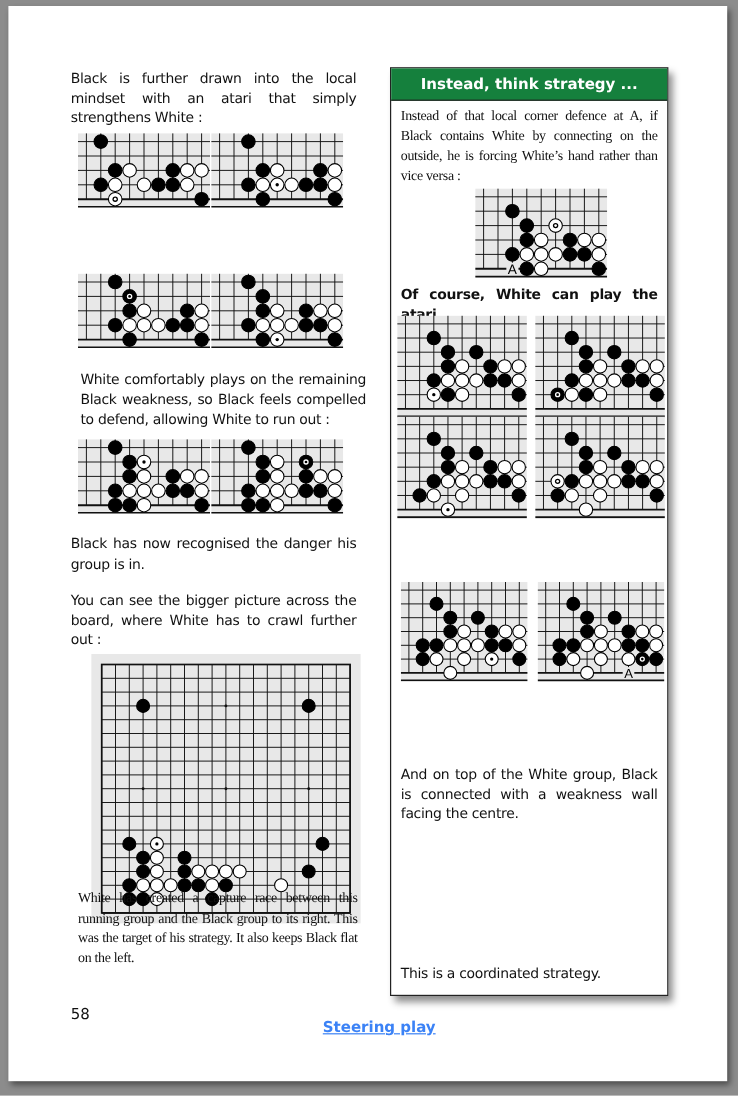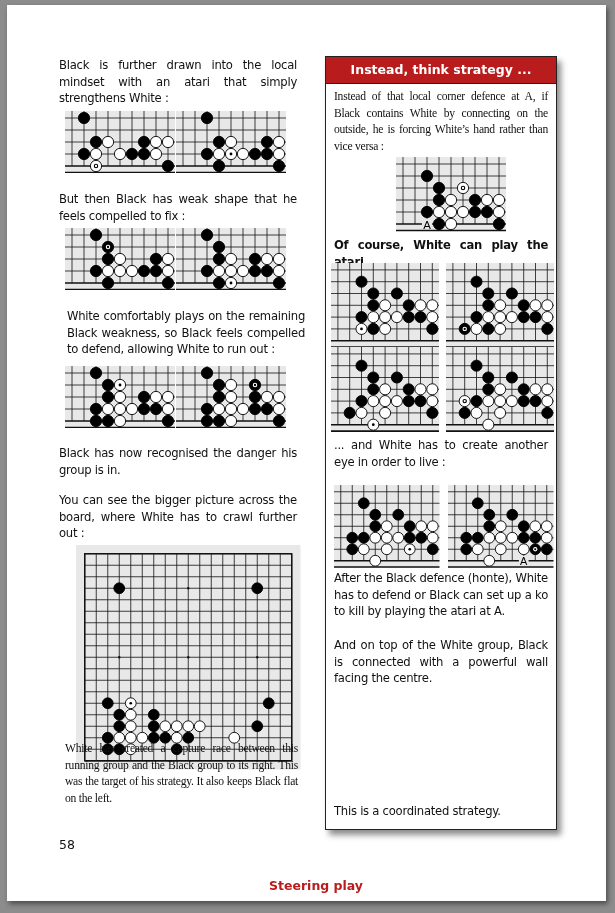--- a/index.html
+++ b/index.html
@@ -18,25 +18,25 @@
   }
   .board { position: absolute; }
   .board svg { display: block; }
   .sidebar {
     position: absolute; left: 318px; top: 51px; width: 230px; height: 772px;
     background: #fff; border: 1.5px solid #222;
     box-shadow: 4px 5px 6px rgba(0,0,0,0.45);
   }
   .sidebar-title {
     position: absolute; left: 0; top: 0; right: 0; height: 26px;
-    background: #b91c1c; color: #fff; font-weight: bold; font-size: 12.5px;
+    background: #15803d; color: #fff; font-weight: bold; font-size: 12.5px;
     line-height: 26px; text-align: center; border-bottom: 1.5px solid #222;
   }
   .footer-num { position: absolute; left: 52px; top: 832px; font-size: 12.5px; color: #111; }
-  .footer-title { position: absolute; left: 262px; top: 873px; font-size: 12.5px; font-weight: bold; color: #b91c1c; }
+  .footer-title { position: absolute; left: 262px; top: 843px; font-size: 12.5px; font-weight: bold; color: #3b82f6; text-decoration: underline; }
 </style>
 </head>
 <body>
 
 <div class="page">
 
   <div class="para" style="left:52px;top:52px;width:238px;">Black is further drawn into the local mindset with an atari that simply strengthens White :</div>
   <div class="board" style="left:58px;top:106px;">
       <svg width="110" height="62">
         <rect x="0" y="0" width="110" height="62" fill="#e8e8e8"></rect>
@@ -102,21 +102,20 @@
         <circle cx="55" cy="43" r="1.41" fill="#000"></circle>
         <circle cx="67" cy="43" r="5.64" fill="#ffffff" stroke="#000" stroke-width="0.9"></circle>
         <circle cx="79" cy="43" r="5.64" fill="#000000" stroke="#000" stroke-width="0.9"></circle>
         <circle cx="91" cy="43" r="5.64" fill="#000000" stroke="#000" stroke-width="0.9"></circle>
         <circle cx="103" cy="43" r="5.64" fill="#ffffff" stroke="#000" stroke-width="0.9"></circle>
         <circle cx="43" cy="55" r="5.64" fill="#000000" stroke="#000" stroke-width="0.9"></circle>
         <circle cx="103" cy="55" r="5.64" fill="#000000" stroke="#000" stroke-width="0.9"></circle>
       </svg>
     </div>
 
-  <div class="para" style="left:52px;top:186px;width:238px;">But then Black has weak shape that he feels compelled to fix :</div>
   <div class="board" style="left:58px;top:223px;">
       <svg width="110" height="62">
         <rect x="0" y="0" width="110" height="62" fill="#e8e8e8"></rect>
         <line x1="7" y1="0" x2="7" y2="55" stroke="#111" stroke-width="0.8"></line>
         <line x1="19" y1="0" x2="19" y2="55" stroke="#111" stroke-width="0.8"></line>
         <line x1="31" y1="0" x2="31" y2="55" stroke="#111" stroke-width="0.8"></line>
         <line x1="43" y1="0" x2="43" y2="55" stroke="#111" stroke-width="0.8"></line>
         <line x1="55" y1="0" x2="55" y2="55" stroke="#111" stroke-width="0.8"></line>
         <line x1="67" y1="0" x2="67" y2="55" stroke="#111" stroke-width="0.8"></line>
         <line x1="79" y1="0" x2="79" y2="55" stroke="#111" stroke-width="0.8"></line>
@@ -574,21 +573,20 @@
           <circle cx="89.50000000000001" cy="54.1" r="5.546" fill="#000000" stroke="#000" stroke-width="0.9"></circle>
           <circle cx="101.30000000000001" cy="54.1" r="5.546" fill="#ffffff" stroke="#000" stroke-width="0.9"></circle>
           <circle cx="18.700000000000003" cy="65.9" r="5.546" fill="#000000" stroke="#000" stroke-width="0.9"></circle>
           <circle cx="30.5" cy="65.9" r="5.546" fill="#ffffff" stroke="#000" stroke-width="0.9"></circle>
           <circle cx="54.1" cy="65.9" r="5.546" fill="#ffffff" stroke="#000" stroke-width="0.9"></circle>
           <circle cx="101.30000000000001" cy="65.9" r="5.546" fill="#000000" stroke="#000" stroke-width="0.9"></circle>
           <circle cx="42.300000000000004" cy="77.70000000000002" r="5.546" fill="#ffffff" stroke="#000" stroke-width="0.9"></circle>
         </svg>
       </div>
 
-    <div class="para" style="left:8px;top:380px;width:214px;">... and White has to create another eye in order to live :</div>
     <div class="board" style="left:8px;top:428px;">
         <svg width="105.5" height="82.5">
           <rect x="0" y="0" width="105.5" height="82.5" fill="#e8e8e8"></rect>
           <line x1="6.75" y1="0" x2="6.75" y2="75.75" stroke="#111" stroke-width="0.8"></line>
           <line x1="18.25" y1="0" x2="18.25" y2="75.75" stroke="#111" stroke-width="0.8"></line>
           <line x1="29.75" y1="0" x2="29.75" y2="75.75" stroke="#111" stroke-width="0.8"></line>
           <line x1="41.25" y1="0" x2="41.25" y2="75.75" stroke="#111" stroke-width="0.8"></line>
           <line x1="52.75" y1="0" x2="52.75" y2="75.75" stroke="#111" stroke-width="0.8"></line>
           <line x1="64.25" y1="0" x2="64.25" y2="75.75" stroke="#111" stroke-width="0.8"></line>
           <line x1="75.75" y1="0" x2="75.75" y2="75.75" stroke="#111" stroke-width="0.8"></line>
@@ -670,20 +668,19 @@
           <circle cx="87.25" cy="64.25" r="5.404999999999999" fill="#000000" stroke="#000" stroke-width="0.9"></circle>
           <circle cx="87.25" cy="64.25" r="2.162" fill="#fff"></circle>
           <circle cx="87.25" cy="64.25" r="1.081" fill="#000"></circle>
           <circle cx="98.75" cy="64.25" r="5.404999999999999" fill="#000000" stroke="#000" stroke-width="0.9"></circle>
           <circle cx="41.25" cy="75.75" r="5.404999999999999" fill="#ffffff" stroke="#000" stroke-width="0.9"></circle>
           <rect x="70.92" y="70.92" width="9.66" height="9.66" fill="#e8e8e8"></rect>
           <text x="75.75" y="80.12" text-anchor="middle" font-size="10.924999999999999" font-family="Liberation Sans, sans-serif" fill="#000">A</text>
         </svg>
       </div>
 
-    <div class="para" style="left:8px;top:513px;width:214px;">After the Black defence (honte), White has to defend or Black can set up a ko to kill by playing the atari at A.</div>
-    <div class="para" style="left:8px;top:580px;width:214px;">And on top of the White group, Black is connected with a powerful wall facing the centre.</div>
+    <div class="para" style="left:8px;top:580px;width:214px;">And on top of the White group, Black is connected with a weakness wall facing the centre.</div>
     <div class="para" style="left:8px;top:746px;width:214px;">This is a coordinated strategy.</div>
   </div>
 
   <div class="footer-num">58</div>
   <div class="footer-title">Steering play</div>
 </div>
 
 </body></html>

